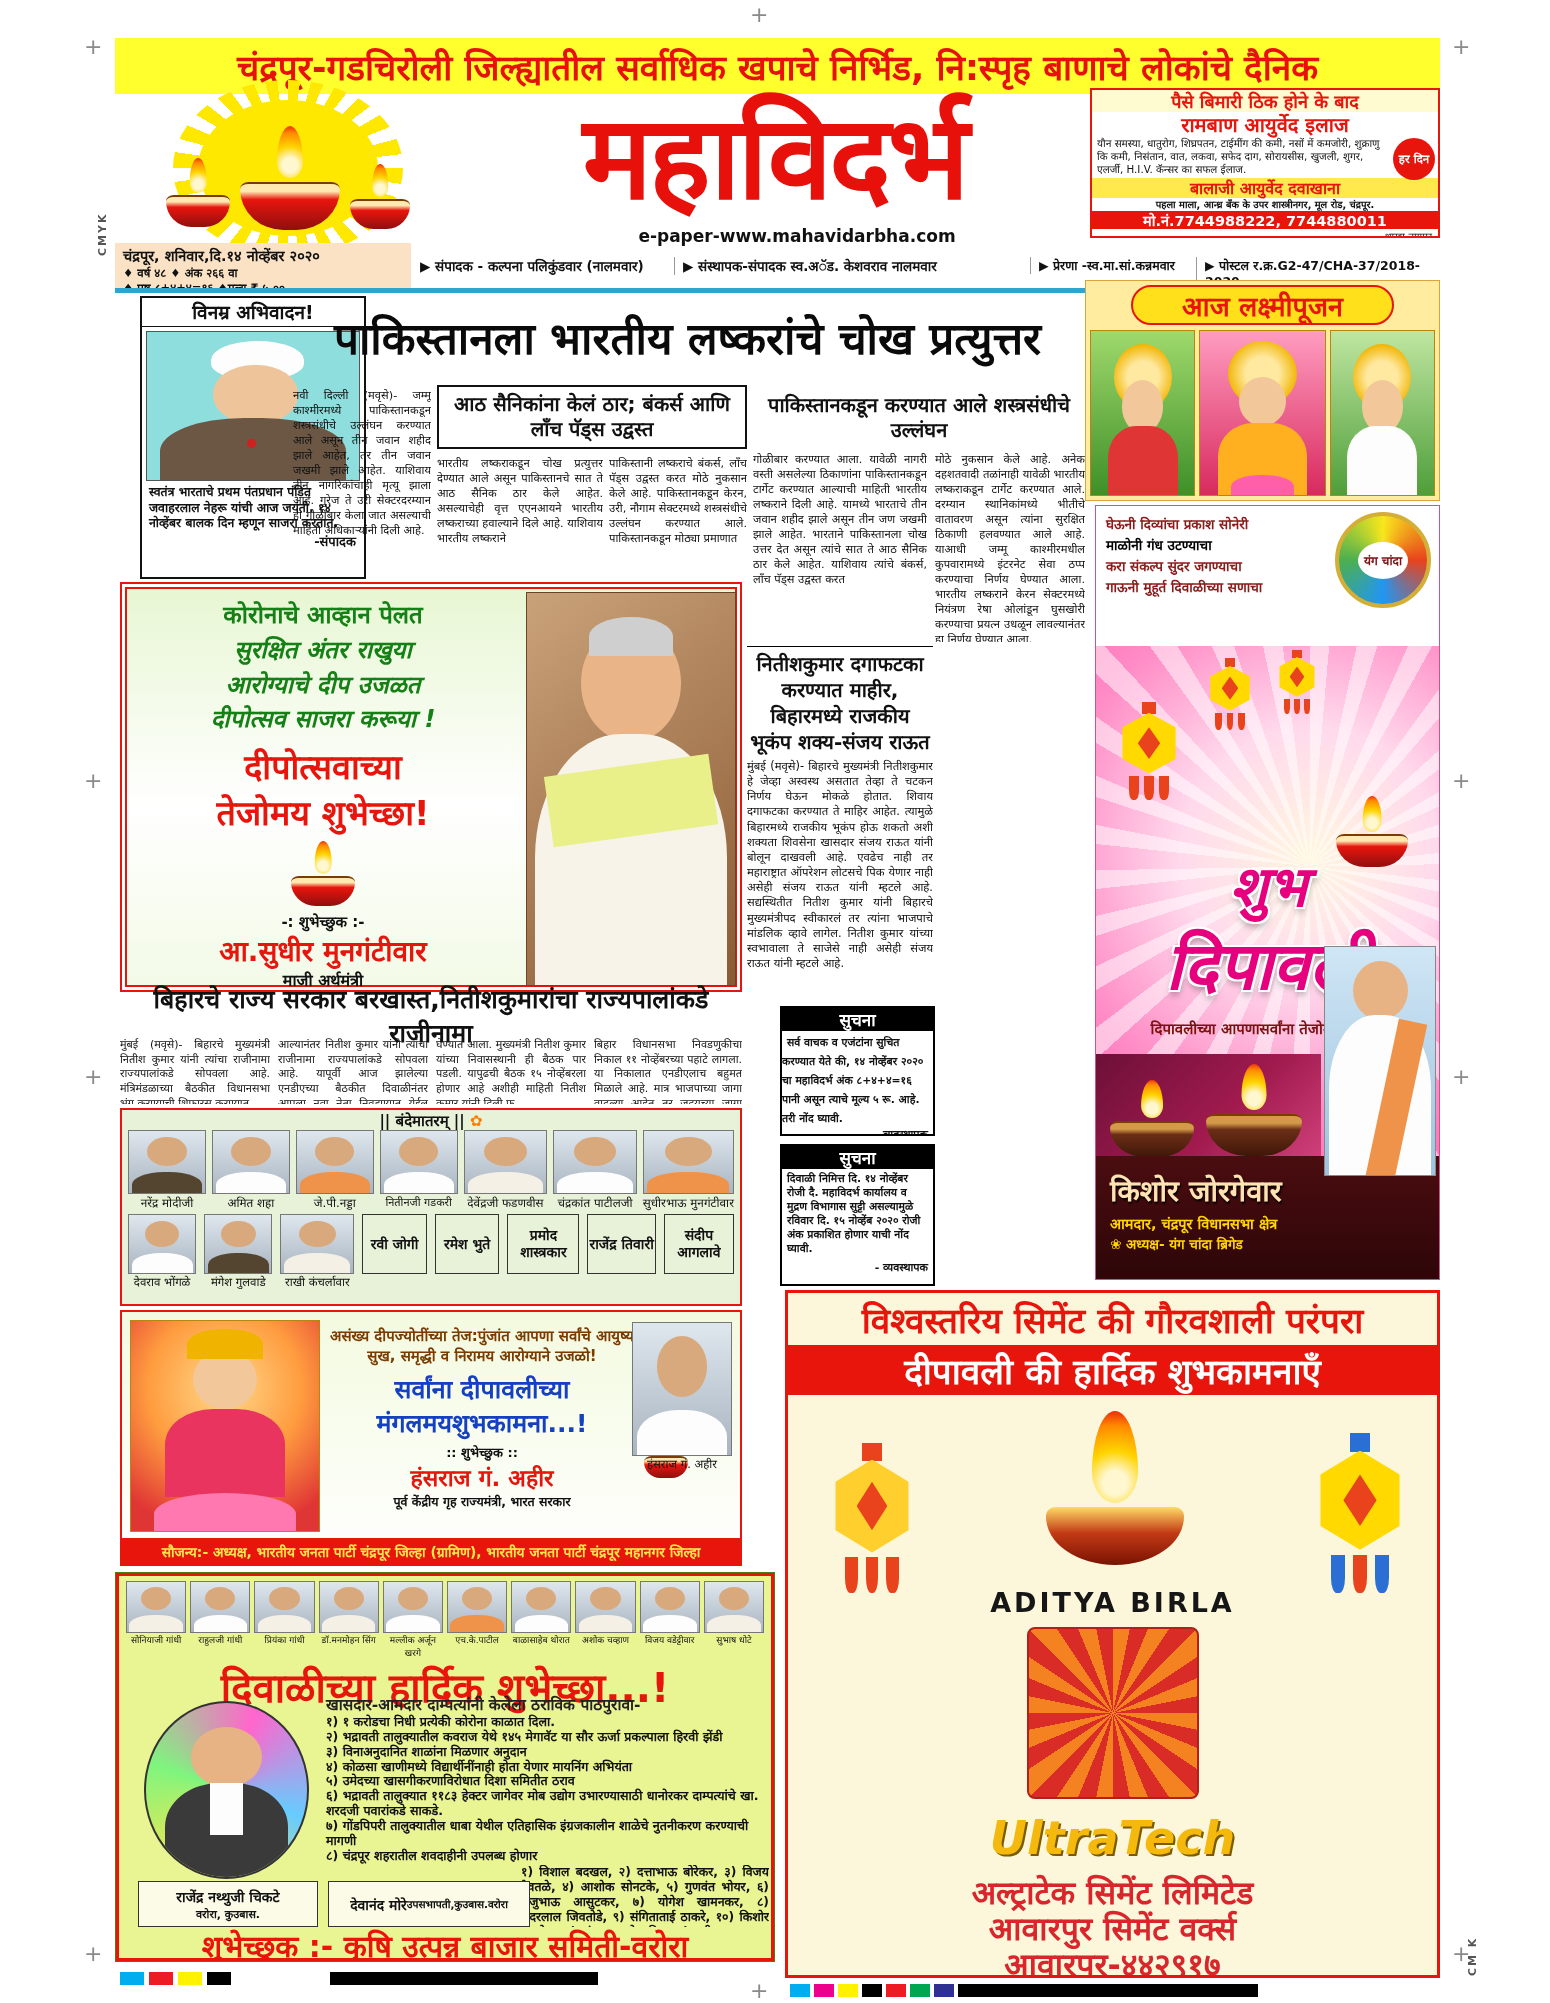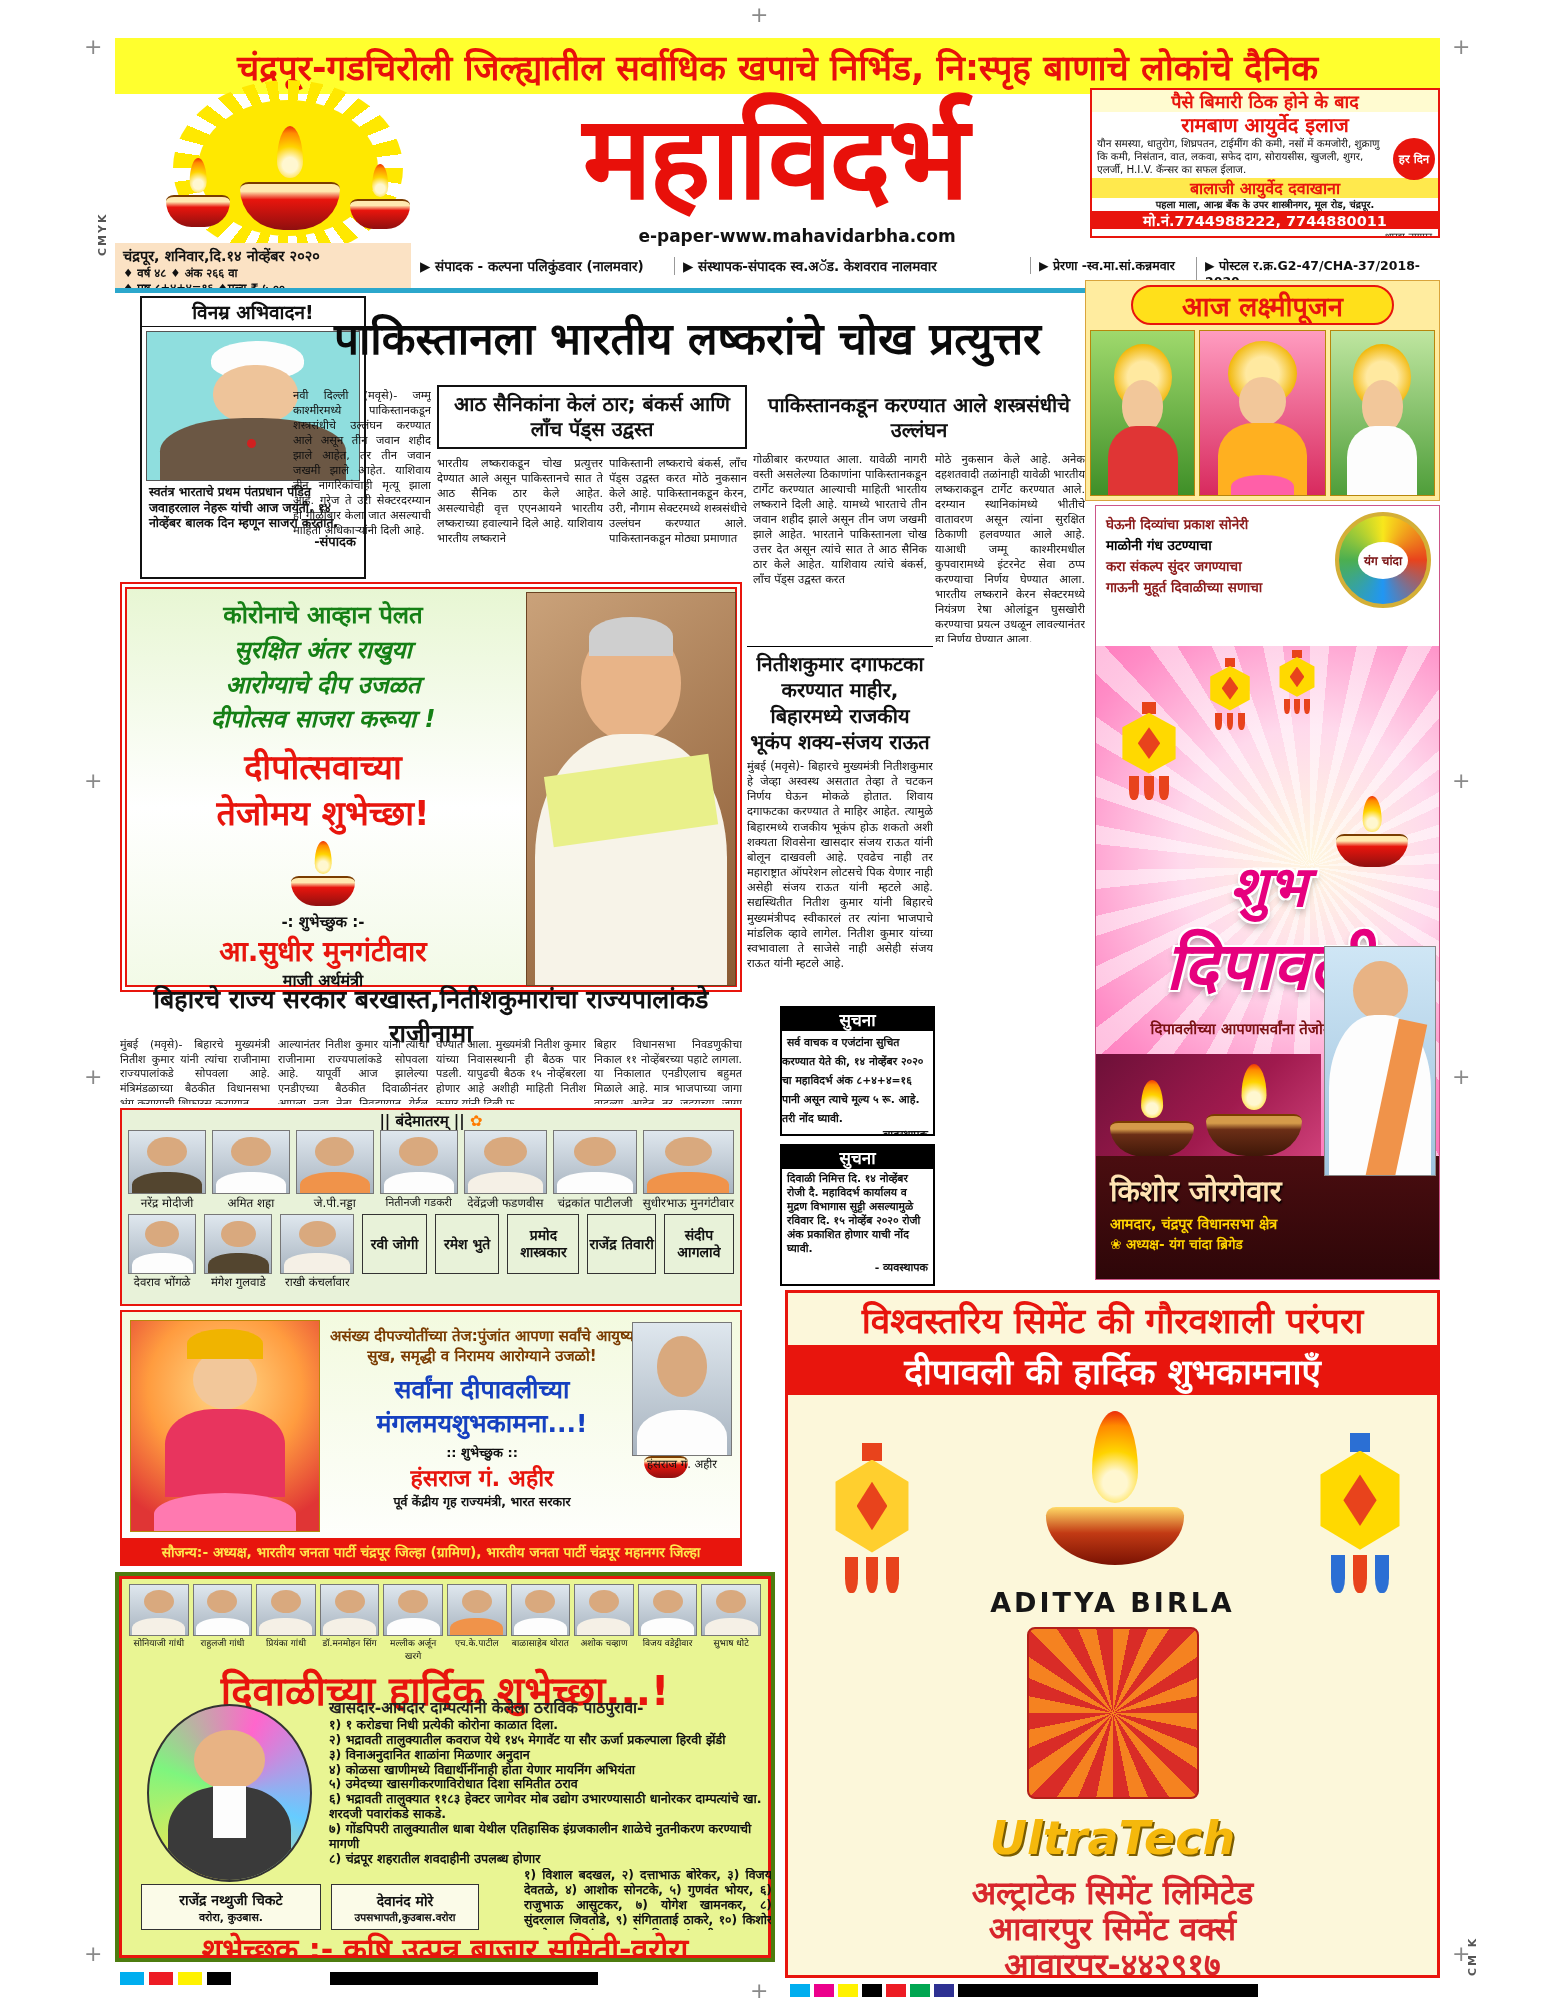--- a/index.html
+++ b/index.html
@@ -332,21 +332,21 @@
         <i class="flame"></i>
         <i class="bowl"></i>
       </div>
     <div class="ab" style="left:510px;top:10px;width:100px;height:150px">
       <div class="mug white" style="height:132px"></div>
       <div class="namecell" style="font-size:11.5px">हंसराज गं. अहीर</div>
     </div>
     <div class="ab ctr" style="left:0;bottom:0;width:100%;height:26px;background:#e8150d;color:#ffe94d;font-weight:800;font-size:13.8px">सौजन्य:- अध्यक्ष, भारतीय जनता पार्टी चंद्रपूर जिल्हा (ग्रामिण), भारतीय जनता पार्टी चंद्रपूर महानगर जिल्हा</div>
   </div>
 
-  <div class="ab" style="left:115px;top:1572px;width:660px;height:390px;border:4px solid #4d7c0f;box-shadow:inset 0 0 0 3px #e8150d;background:#e9f593;overflow:hidden">
+  <div class="ab" style="left:115px;top:1572px;width:660px;height:390px;border:1px solid #4d7c0f;box-shadow:inset 0 0 0 3px #e8150d;background:#e9f593;overflow:hidden">
     <div style="display:flex;gap:4px;padding:8px 10px 0">
       <div style="width:62px">
           <div class="mug" style="height:50px"></div>
           <div class="namecell" style="font-size:9px">सोनियाजी गांधी</div>
         </div>
       <div style="width:62px">
           <div class="mug white" style="height:50px"></div>
           <div class="namecell" style="font-size:9px">राहुलजी गांधी</div>
         </div>
       <div style="width:62px">
@@ -397,21 +397,21 @@
       <div style="font-size:12.6px;font-weight:600;line-height:1.18">५) उमेदच्या खासगीकरणाविरोधात दिशा समितीत ठराव</div>
       <div style="font-size:12.6px;font-weight:600;line-height:1.18">६) भद्रावती तालुक्यात ११८३ हेक्टर जागेवर मोब उद्योग उभारण्यासाठी धानोरकर दाम्पत्यांचे खा. शरदजी पवारांकडे साकडे.</div>
       <div style="font-size:12.6px;font-weight:600;line-height:1.18">७) गोंडपिपरी तालुक्यातील धाबा येथील एतिहासिक इंग्रजकालीन शाळेचे नुतनीकरण करण्याची मागणी</div>
       <div style="font-size:12.6px;font-weight:600;line-height:1.18">८) चंद्रपूर शहरातील शवदाहीनी उपलब्ध होणार</div>
     </div>
     <div class="ab" style="left:405px;top:292px;width:248px;height:62px;font-size:12.4px;font-weight:600;line-height:1.2;text-align:justify;overflow:hidden">१) विशाल बदखल, २) दत्ताभाऊ बोरेकर, ३) विजय देवतळे, ४) आशोक सोनटके, ५) गुणवंत भोयर, ६) राजुभाऊ आसुटकर, ७) योगेश खामनकर, ८) सुंदरलाल जिवतोडे, ९) संगिताताई ठाकरे, १०) किशोर भलमे, ११) बंडूभाऊ शेळकी, १२) हरीदास जाधव, १३) निरज गोठी, १४) चंद्रकुमार जयस्वाल, १५) पांडुरंग झाडे</div>
     <div class="ab ctr" style="left:22px;top:308px;width:180px;height:46px;border:1.5px solid #333;flex-direction:column;background:#fbfbe8">
       <div style="font-size:14px;font-weight:800">राजेंद्र नथ्थुजी चिकटे</div>
       <div style="font-size:11px;font-weight:600">वरोरा, कुउबास.</div>
     </div>
-    <div class="ab ctr" style="left:212px;top:308px;width:148px;height:46px;border:1.5px solid #333;flex-direction:column;background:#fbfbe8">
+    <div class="ab ctr" style="left:212px;top:308px;width:202px;height:46px;border:1.5px solid #333;flex-direction:row;background:#fbfbe8">
       <div style="font-size:14px;font-weight:800">देवानंद मोरे</div>
       <div style="font-size:10.5px;font-weight:600">उपसभापती,कुउबास.वरोरा</div>
     </div>
     <div class="ab ctr" style="left:0;top:354px;width:100%;height:36px;color:#e8150d;font-weight:800;font-size:30px">शुभेच्छुक :- कृषि उत्पन्न बाजार समिती-वरोरा</div>
   </div>
 
   <div class="ab" style="left:785px;top:1290px;width:655px;height:688px;border:3px solid #e8150d;background:#fcf7da;overflow:hidden">
     <div class="ctr" style="height:52px;color:#e8150d;font-weight:800;font-size:35px">विश्वस्तरिय सिमेंट की गौरवशाली परंपरा</div>
     <div class="ctr" style="height:50px;background:#e8150d;color:#fff;font-weight:800;font-size:35px">दीपावली की हार्दिक शुभकामनाएँ</div>
     <div class="lan ab" style="left:36px;top:150px;width:96px;height:150px">

